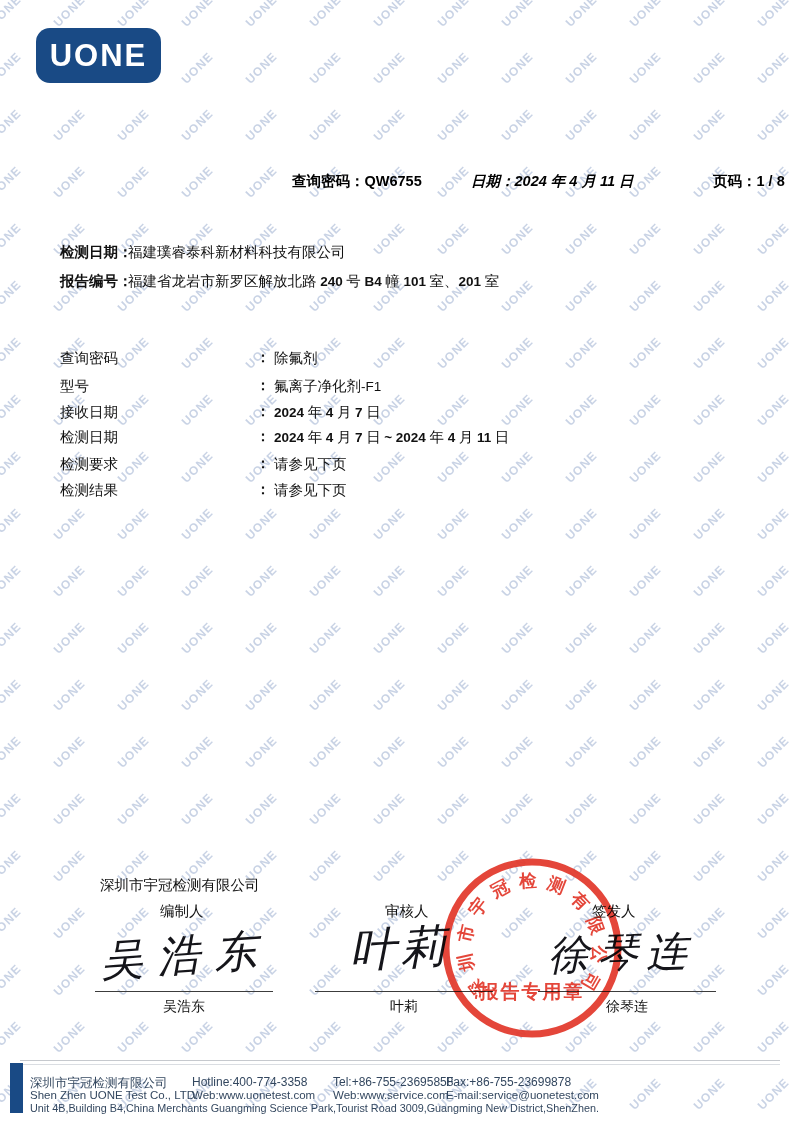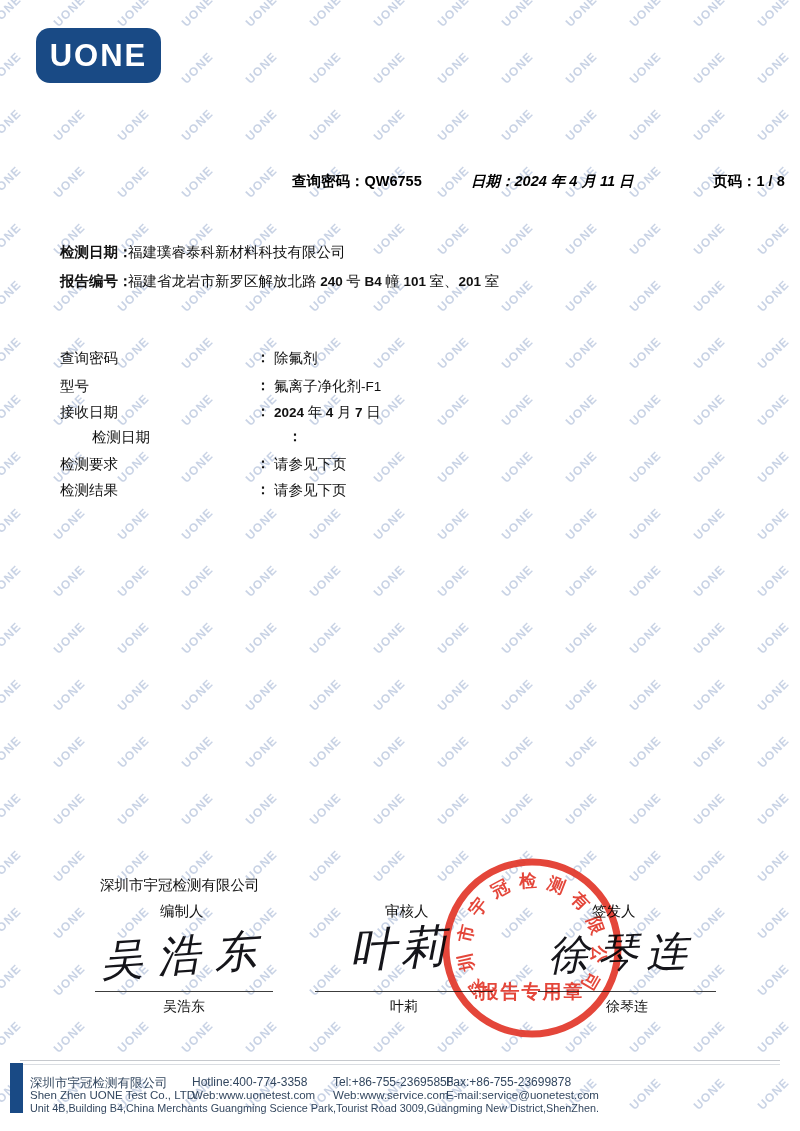--- a/index.html
+++ b/index.html
@@ -58,21 +58,21 @@
 
   
   #sample-heading {
     position:absolute; left:60px; top:317px;
     font:700 14.5px "Liberation Sans","DejaVu Sans",sans-serif;
   }
   .srow-label { position:absolute; left:60px; font-size:14.5px; white-space:nowrap; }
   .srow-colon { position:absolute; left:256px; font-weight:700; font-size:14px; }
   .srow-value { position:absolute; left:274px; font-size:14.5px; white-space:nowrap; }
   .sr0 { top:349px; } .sr1 { top:377px; } .sr2 { top:403px; }
-  .sr3 { top:428px;margin-left:32px; } .sr4 { top:455px; } .sr5 { top:481px; }
+  .sr3 { top:428px; } .sr4 { top:455px; } .sr5 { top:481px; }
 
   
   .mix .lat { font-family:"Liberation Sans","DejaVu Sans",sans-serif; font-size:13.5px; }
   .mix-b .lat { font-weight:700; }
 
   
   #signoff-company { position:absolute; left:100px; top:876px; font-size:14.5px; }
   .role { position:absolute; top:902px; font-size:14.5px; }
   #role-1 { left:160px; } #role-2 { left:385px; } #role-3 { left:592px; }
 
@@ -419,20 +419,21 @@
   <span class="srow-label sr1">型号</span>
   <span class="srow-colon sr1">：</span>
   <span class="srow-value sr1 mix">氟离子净化剂<span class="lat">-F1</span></span>
 
   <span class="srow-label sr2">接收日期</span>
   <span class="srow-colon sr2">：</span>
   <span class="srow-value sr2 mix mix-b"><span class="lat">2024</span> 年 <span class="lat">4</span> 月 <span class="lat">7</span> 日</span>
 
   <span class="srow-label sr3">检测日期</span>
   <span class="srow-colon sr3">：</span>
+  <span class="srow-value sr3 mix mix-b"><span class="lat">2024</span> 年 <span class="lat">4</span> 月 <span class="lat">7</span> 日 <span class="lat">~</span> <span class="lat">2024</span> 年 <span class="lat">4</span> 月 <span class="lat">11</span> 日</span>
 
   <span class="srow-label sr4">检测要求</span>
   <span class="srow-colon sr4">：</span>
   <span class="srow-value sr4">请参见下页</span>
 
   <span class="srow-label sr5">检测结果</span>
   <span class="srow-colon sr5">：</span>
   <span class="srow-value sr5">请参见下页</span>
 
   <div id="signoff-company">深圳市宇冠检测有限公司</div>

